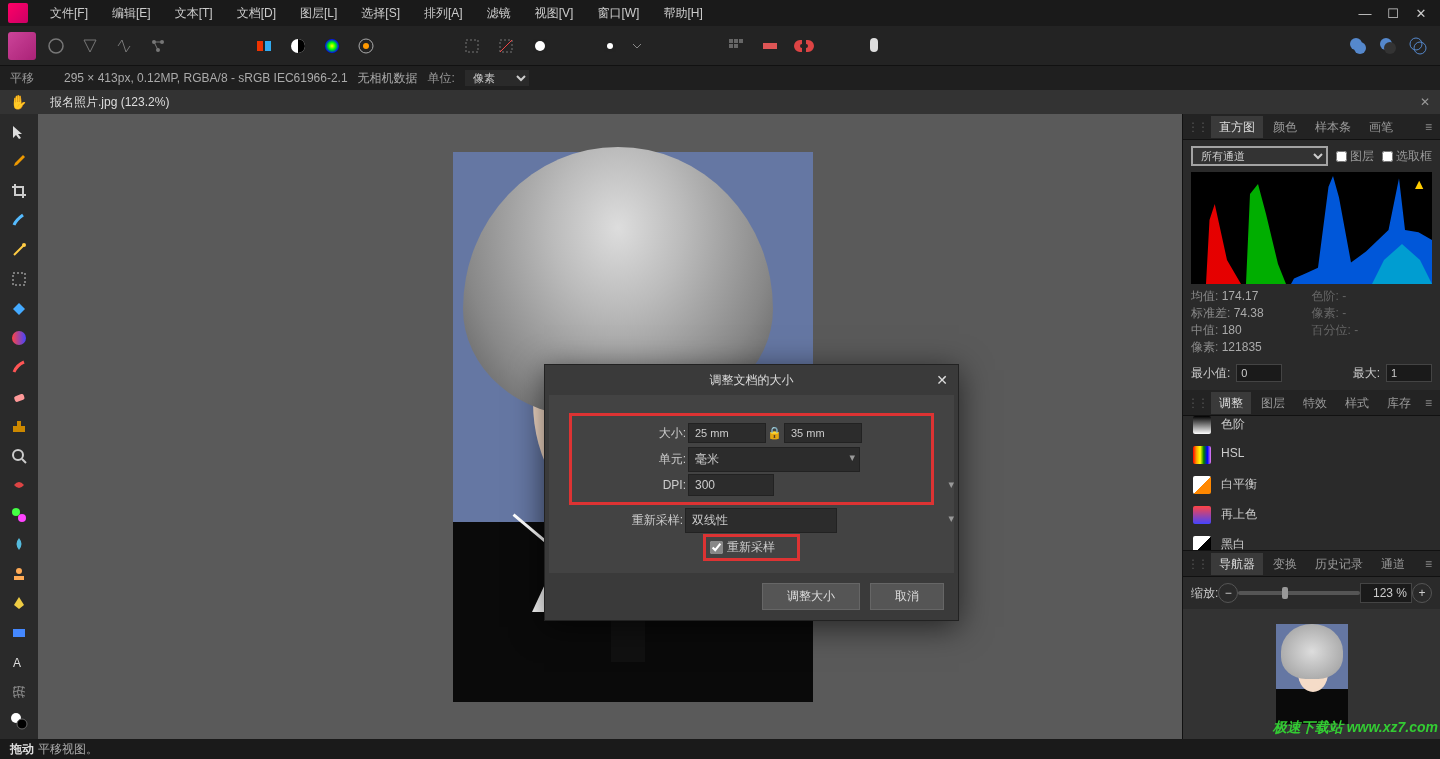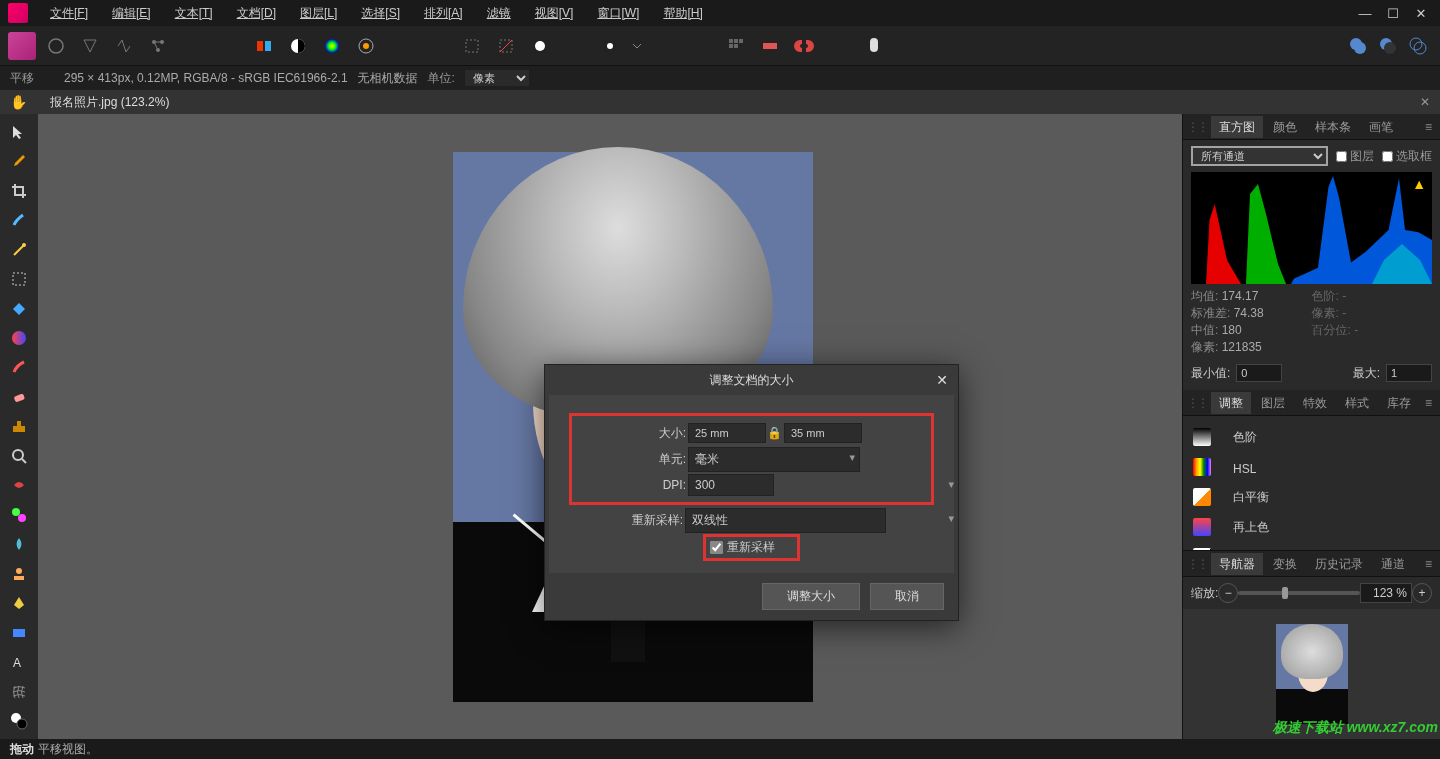--- a/index.html
+++ b/index.html
@@ -1,19 +1,19 @@
 <!DOCTYPE html>
 <html><head>
 <meta charset="utf-8">
 <style>
 * { margin: 0; padding: 0; box-sizing: border-box; font-family: "Microsoft YaHei", Arial, sans-serif; font-size: 12px; }
 body { background: #2a2a2a; color: #ccc; width: 1440px; height: 759px; overflow: hidden; position: relative; }
 .menubar { height: 26px; background: #1a1a1a; display: flex; align-items: center; padding: 0 4px; }
 .menubar .logo { width: 20px; height: 20px; background: linear-gradient(135deg, #f06, #c06); border-radius: 2px; margin: 0 10px 0 4px; }
-.menubar .menu-item { padding: 0 12px; color: #ccc; cursor: pointer; text-decoration: underline; }
+.menubar .menu-item { padding: 0 12px; color: #ccc; cursor: pointer; }
 .menubar .window-controls { margin-left: auto; display: flex; gap: 14px; padding-right: 8px; }
 .menubar .window-controls span { width: 14px; text-align: center; cursor: pointer; font-size: 13px; }
 .toolbar { height: 40px; background: #232323; display: flex; align-items: center; padding: 0 8px; gap: 6px; border-bottom: 1px solid #111; }
 .tb-btn { width: 28px; height: 28px; display: flex; align-items: center; justify-content: center; border-radius: 3px; }
 .tb-logo { width: 28px; height: 28px; background: linear-gradient(135deg, #c49, #a27); border-radius: 3px; }
 .tb-spacer { width: 30px; }
 .infobar { height: 24px; background: #1f1f1f; display: flex; align-items: center; padding: 0 10px; gap: 10px; font-size: 11px; color: #aaa; }
 .infobar .label { color: #999; }
 .infobar select { background: #2a2a2a; color: #ccc; border: none; font-size: 11px; padding: 1px 18px 1px 4px; }
 .tabbar { height: 24px; background: #333; display: flex; align-items: center; padding-left: 40px; position: relative; }
@@ -52,21 +52,21 @@
 .histo-blue { position: absolute; left: 100px; bottom: 0; width: 150px; height: 108px; background: #06f; opacity: 0.85; clip-path: polygon(0 100%, 2% 95%, 10% 90%, 18% 85%, 25% 10%, 28% 0%, 32% 20%, 40% 80%, 50% 70%, 65% 50%, 72% 2%, 76% 50%, 85% 52%, 95% 60%, 100% 100%); }
 .histo-cyan { position: absolute; right: 0; bottom: 0; width: 60px; height: 40px; background: #0cc; opacity: 0.6; clip-path: polygon(0 100%, 20% 40%, 50% 0%, 80% 40%, 100% 100%); }
 .histo-warn { position: absolute; top: 4px; right: 6px; color: #fc0; font-size: 14px; }
 .histo-stats { display: flex; padding: 4px 0; font-size: 11px; color: #aaa; }
 .histo-stats .col { flex: 1; }
 .histo-stats .label { color: #888; }
 .histo-range { display: flex; align-items: center; gap: 6px; padding: 4px 0; font-size: 11px; }
 .histo-range input { width: 46px; background: #1a1a1a; color: #ccc; border: 1px solid #444; padding: 2px 4px; font-size: 11px; }
 .adjust-section { flex: 1; overflow: auto; }
 .adjust-list { display: flex; flex-direction: column; }
-.adjust-item { height: 30px; display: flex; align-items: flex-end; padding: 0 10px; gap: 22px; cursor: pointer; }
+.adjust-item { height: 30px; display: flex; align-items: flex-start; padding: 0 10px; gap: 10px; cursor: pointer; }
 .adjust-item .aicon { width: 18px; height: 18px; border-radius: 2px; }
 .nav-section { border-top: 1px solid #111; }
 .nav-zoom { display: flex; align-items: center; padding: 6px 8px; gap: 0; font-size: 11px; }
 .nav-zoom .slider { flex: 1; height: 4px; background: #555; position: relative; border-radius: 2px; }
 .nav-zoom .slider .thumb { position: absolute; left: 36%; top: -4px; width: 6px; height: 12px; background: #999; border-radius: 2px; }
 .nav-zoom .zoom-val { width: 52px; background: #1a1a1a; border: 1px solid #444; padding: 2px 4px; text-align: right; }
 .nav-zoom .zbtn { width: 20px; height: 20px; border: 1px solid #555; border-radius: 50%; display: flex; align-items: center; justify-content: center; cursor: pointer; }
 .nav-preview { height: 130px; display: flex; align-items: center; justify-content: center; background: #333; position: relative; text-align: right; }
 .nav-thumb { width: 72px; height: 100px; background: #6577a3; position: relative; overflow: hidden; }
 .nav-thumb .t-hair { position: absolute; top: 0; left: 5px; right: 5px; height: 55px; background: radial-gradient(#ddd,#999); border-radius: 50% 50% 40% 40%; }
@@ -81,21 +81,21 @@
 .dialog-title .dclose { position: absolute; right: 10px; cursor: pointer; font-size: 14px; }
 .dialog-body { padding: 18px 20px 14px 20px; background: #434343; margin: 0 4px; }
 .highlight-red { border: 3px solid #d33; padding: 4px 2px 4px 0; margin-bottom: 2px; }
 .form-row { display: flex; align-items: center; height: 26px; }
 .form-row .flabel { width: 116px; text-align: right; color: #ccc; padding-right: 2px; }
 .form-row input[type=text], .form-row .select { background: #2c2c2c; color: #ccc; border: 1px solid #222; padding: 3px 6px; font-size: 11px; }
 .form-row .size-w, .form-row .size-h { width: 78px; }
 .form-row .lock { width: 18px; text-align: center; color: #e8a030; }
 .form-row .select.unit { width: 172px; position: relative; }
 .form-row .select.dpi { width: 86px; }
-.form-row .select.resample-method { width: 201px; }
+.form-row .select.resample-method { width: 152px; }
 .form-row .select::after { content: "▾"; position: absolute; right: 4px; color: #999; }
 .form-row-resample { display: flex; align-items: center; height: 24px; margin-top: 2px; }
 .form-row-resample .box { border: 3px solid #d33; padding: 2px 22px 2px 4px; display: flex; align-items: center; gap: 4px; margin-left: 134px; }
 .form-row-resample input[type=checkbox] { accent-color: #888; }
 .dialog-footer { display: flex; justify-content: flex-end; gap: 10px; padding: 10px 14px; }
 .dialog-footer .dbtn { padding: 4px 24px; background: #555; color: #ddd; border: 1px solid #666; cursor: pointer; }
 
 svg { display: block; }
 .chk input { width: 11px; height: 11px; }
 </style>

